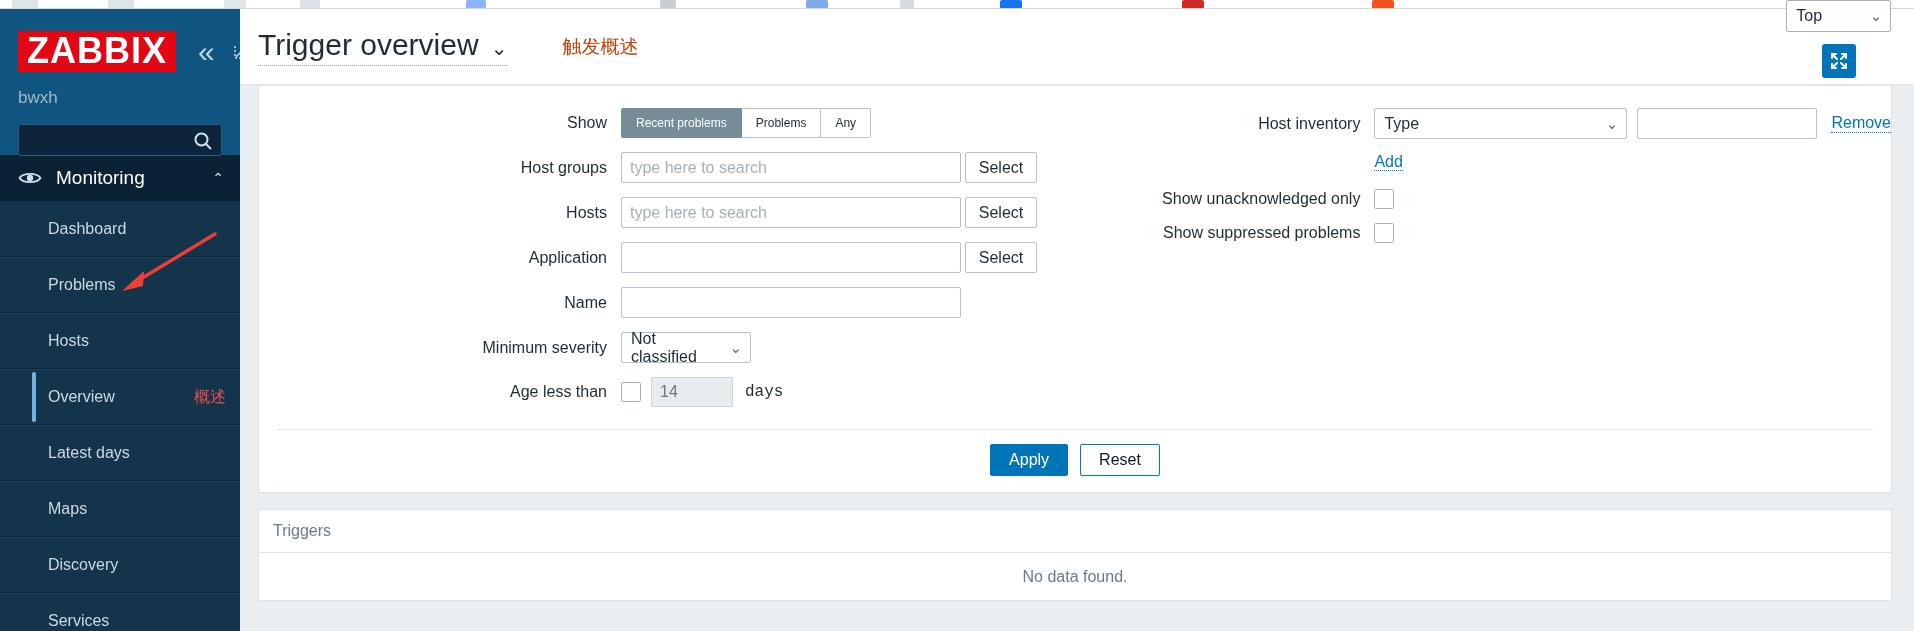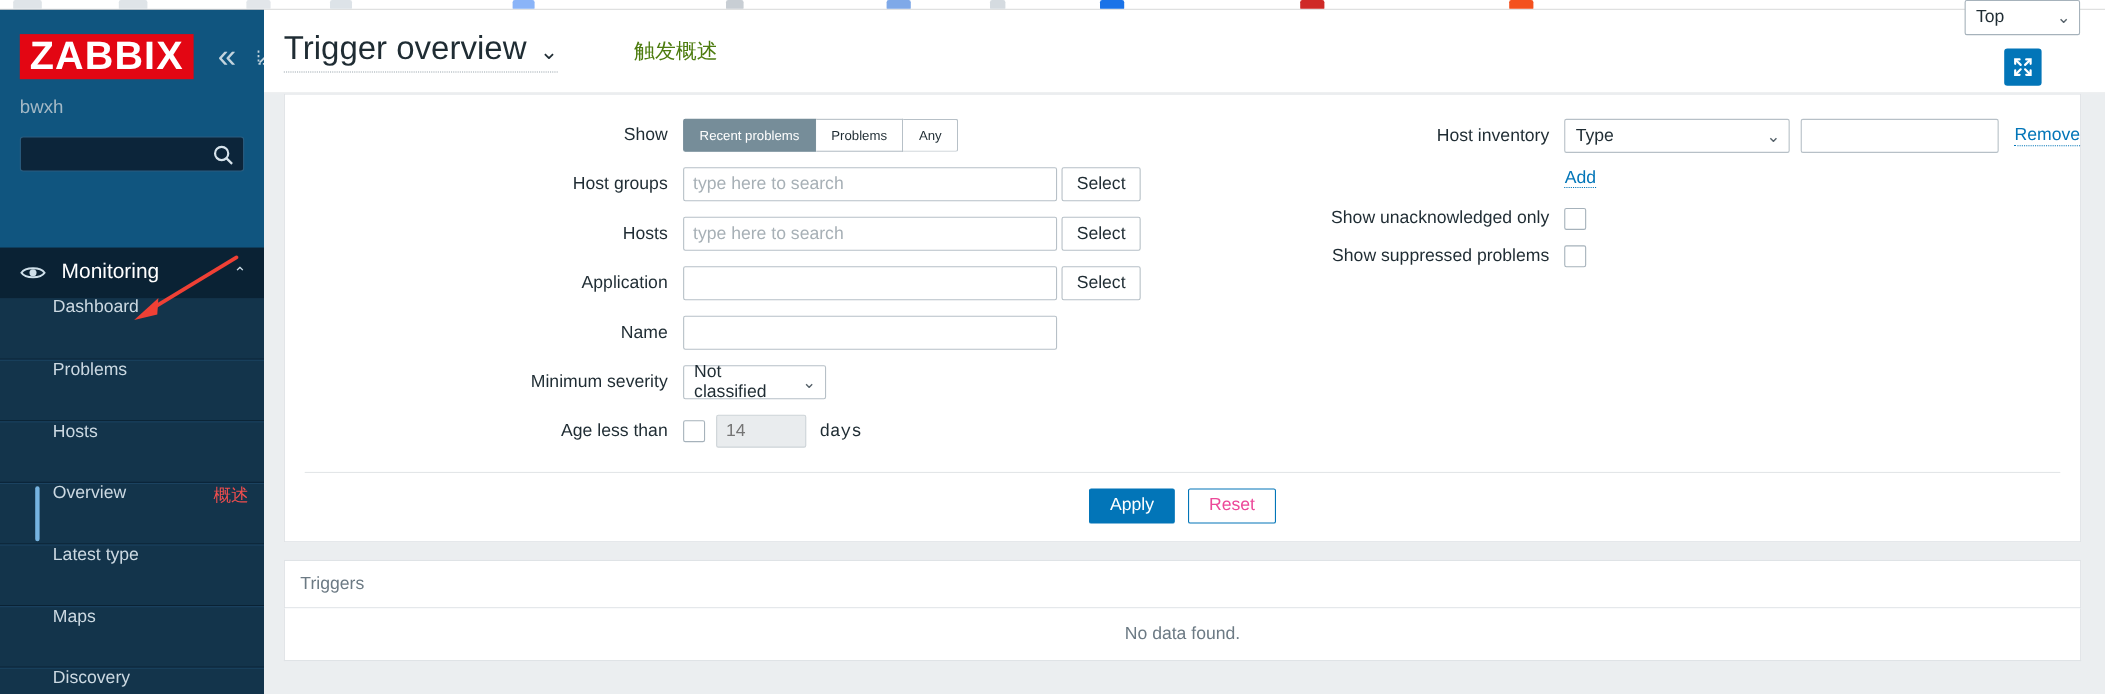--- a/index.html
+++ b/index.html
@@ -27,21 +27,21 @@
 
   
   .app { position: absolute; top: 9px; left: 0; width: 1914px; height: 622px; }
 
   
   .sidebar {
     position: absolute; top: 0; left: 0;
     width: 240px; height: 622px;
     background: #0e2b40;
   }
-  .sb-top { background: #10557f; padding: 0 0 18px 0; height: 216px; position: relative; }
+  .sb-top { background: #10557f; padding: 0 0 18px 0; height: 146px; position: relative; }
   .logo-row { display: flex; align-items: center; padding: 22px 0 0 18px; }
   .zbx-logo {
     background: #e30613; color: #ffffff;
     font-size: 36px; font-weight: bold; letter-spacing: 1px;
     padding: 1px 9px 3px 9px; line-height: 1.04;
     font-family: "Liberation Sans", sans-serif;
   }
   .sb-icon-btn {
     color: #c3d4de; margin-left: 18px; cursor: pointer;
     display: inline-flex; align-items: center; justify-content: center;
@@ -70,21 +70,21 @@
     background: #0a2234; color: #ffffff;
     font-size: 19px; cursor: pointer;
   }
   .nav-section-head .sec-icon { width: 30px; display: inline-flex; align-items: center; color: #cfe0ea; }
   .nav-section-head .sec-label { flex: 1; margin-left: 8px; font-weight: normal; }
   .nav-section-head .sec-chev { font-size: 14px; color: #cfe0ea; }
 
   .nav-sub { background: #0a2234; }
   .nav-item {
     position: relative;
-    height: 56px; display: flex; 
+    height: 56px; display: flex; align-items: center;
     padding-left: 48px;
     background: #13344b;
     color: #ccd9e2; font-size: 16px;
     border-bottom: 1px solid #0a2234;
     border-top: 1px solid #1b4260;
     cursor: pointer;
   }
   .nav-item:first-child { border-top: 0; }
   .nav-item.selected::before {
     content: ""; position: absolute; left: 32px; top: 2px; bottom: 2px;
@@ -110,21 +110,21 @@
     border-bottom: 1px solid #e3e6e8;
     gap: 35px;
   }
   .page-title {
     font-size: 30px; color: #1f2c33; font-weight: normal;
     border-bottom: 1px dotted #9aa5ad; padding-bottom: 3px;
     cursor: pointer; display: inline-flex; align-items: baseline;
   }
   .page-title .t-chev { font-size: 20px; margin-left: 12px; }
   .title-cn {
-    color: #4d7c0f; font-size: 19px; margin-left: 34px;
+    color: #c2410c; font-size: 19px; margin-left: 20px;
     font-family: "DejaVu Sans", sans-serif;
   }
   .header-right { margin-left: auto; display: flex; align-items: center; gap: 12px; flex-direction: column; }
   .hosts-loc-label { font-size: 16px; color: #1f2c33; margin-right: 6px; }
   .hl-select {
     position: relative; width: 105px; height: 32px;
     border: 1px solid #a6b2bb; background: #fff; border-radius: 2px;
     display: flex; align-items: center; padding: 0 26px 0 9px; font-size: 16px;
     cursor: pointer;
   }
@@ -187,21 +187,21 @@
     display: inline-flex; align-items: center; justify-content: center;
     font-family: "Liberation Sans", sans-serif;
   }
   .sel-wrap {
     position: relative; height: 31px; border: 1px solid #b7c0c7; background: #fff;
     border-radius: 2px; display: inline-flex; align-items: center;
     padding: 0 30px 0 9px; font-size: 16px; cursor: pointer;
   }
   .sel-wrap .sel-chev { position: absolute; right: 8px; top: 6px; color: #57636b; font-size: 15px; }
   .sel-wrap.minsev { width: 130px; }
-  .sel-wrap.hostinv { width: 205px; }
+  .sel-wrap.hostinv { width: 253px; }
 
   .chk {
     width: 20px; height: 20px; border: 1px solid #a6b2bb; background: #fff;
     border-radius: 2px; cursor: pointer; display: inline-block;
   }
   .age-input {
     width: 82px; height: 30px; margin-left: 10px;
     background: #e9ecee; border: 1px solid #cdd3d7; border-radius: 2px;
     color: #9aa5ad; font-size: 16px; padding: 0 8px; outline: none;
     font-family: "Liberation Sans", sans-serif;
@@ -219,21 +219,21 @@
   .filter-actions {
     border-top: 1px solid #e3e6e8; margin: 8px 18px 0 18px;
     padding: 14px 0 16px 0; display: flex; justify-content: center; gap: 12px;
   }
   .btn {
     height: 32px; min-width: 74px; padding: 0 18px; border-radius: 2px;
     font-size: 16px; cursor: pointer; font-family: "Liberation Sans", sans-serif;
     display: inline-flex; align-items: center; justify-content: center;
   }
   .btn-primary { background: #0275b8; color: #ffffff; border: 1px solid #0275b8; }
-  .btn-secondary { background: #ffffff; color: #ec4899; border: 1px solid #0275b8; }
+  .btn-secondary { background: #ffffff; color: #0f172a; border: 1px solid #0275b8; }
 
   
   .triggers-wrap { margin: 16px 22px 0 18px; }
   .triggers-head {
     background: #ffffff; border: 1px solid #dfe3e6; height: 44px;
     display: flex; align-items: center; padding: 0 14px;
     font-size: 16px; color: #6c7a84;
   }
   .triggers-body {
     background: #ffffff; border: 1px solid #dfe3e6; border-top: 0;
@@ -310,21 +310,21 @@
         <span>Problems</span>
       </div>
       <div class="nav-item">
         <span>Hosts</span>
       </div>
       <div class="nav-item selected">
         <span>Overview</span>
         <span class="cn-note">概述</span>
       </div>
       <div class="nav-item">
-        <span>Latest type</span>
+        <span>Latest days</span>
       </div>
       <div class="nav-item">
         <span>Maps</span>
       </div>
       <div class="nav-item">
         <span>Discovery</span>
       </div>
       <div class="nav-item">
         <span>Services</span>
       </div>

